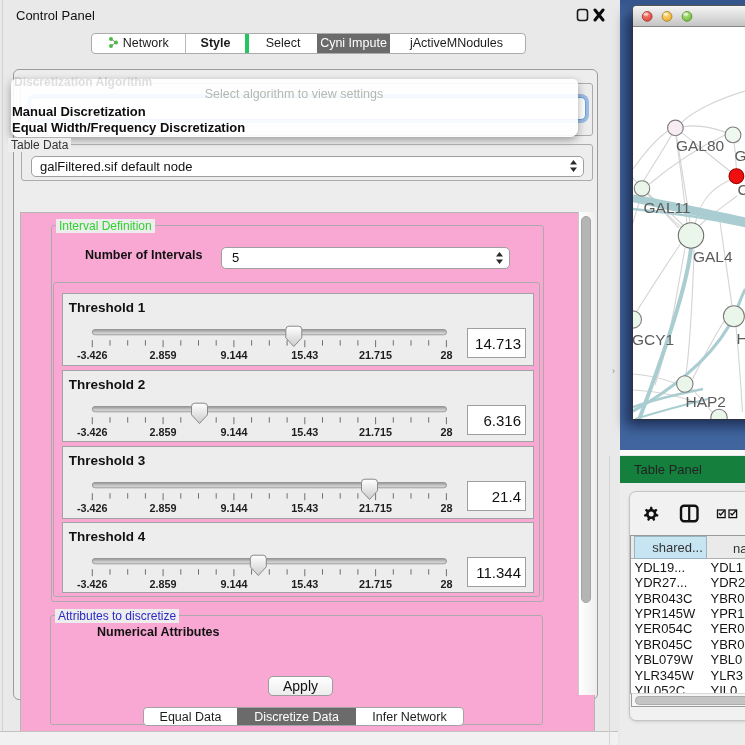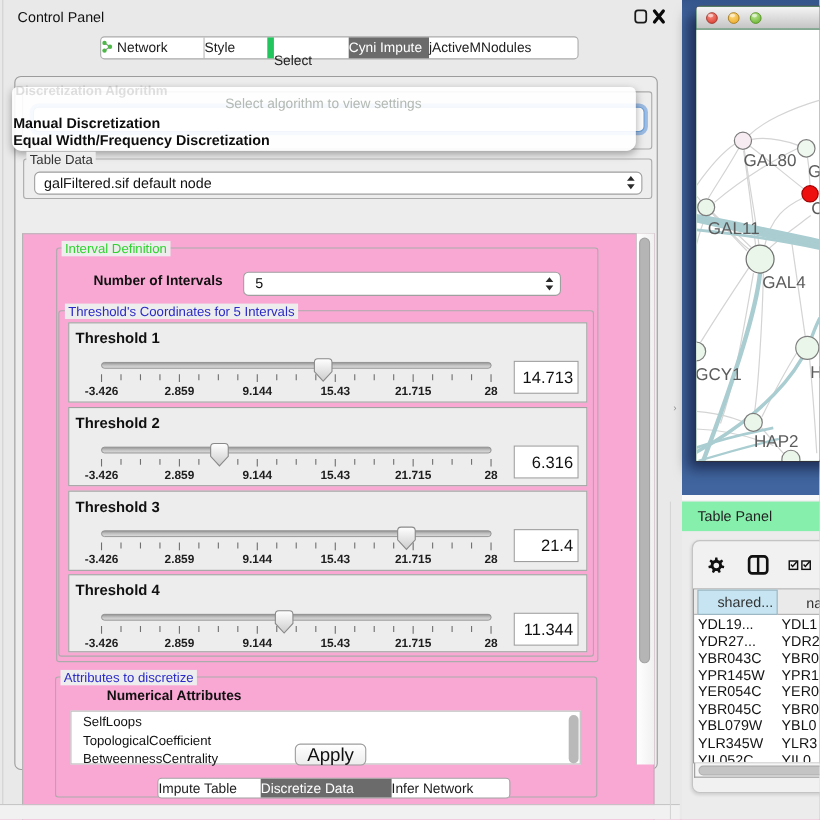--- a/index.html
+++ b/index.html
@@ -8,21 +8,21 @@
 .grouptitle { position:absolute; font-size:12px; color:#333; background:#ededed; padding:0 3px; }
 .combo { position:absolute; background:#fff; border:1px solid #9f9f9f; border-radius:5px;
   font-size:13px; color:#111; }
 .combo .arrows { position:absolute; right:5px; top:50%; transform:translateY(-50%); }
 .thrbox { position:absolute; left:61.7px; width:472px; height:73px;
   border:1px solid #a2a2a2; background:#ededed; }
 .thrtitle { position:absolute; left:6px; top:6px; font-size:13.5px; font-weight:bold; color:#111; }
 .valbox { position:absolute; left:404.3px; top:34px; width:59px; height:30px;
   background:#fff; border:1px solid #9e9e9e; font-size:15px; color:#111;
   text-align:right; line-height:29px; padding-right:4px; }
-.seg { display:inline-block; height:100%; color:#1c1c1c; vertical-align:top; }
+.seg { display:inline-block; height:100%; text-align:center; color:#1c1c1c; vertical-align:top; }
 .trow { position:absolute; left:0; width:745px; height:15.4px; font-size:13px; color:#151515; }
 .trow .c1 { position:absolute; left:634.5px; }
 .trow .c2 { position:absolute; left:710.5px; }
 </style></head><body>
 <svg width="0" height="0" style="position:absolute">
     <defs>
 <linearGradient id="trackg" x1="0" y1="0" x2="0" y2="1">
 <stop offset="0" stop-color="#929292"></stop>
         <stop offset="0.5" stop-color="#c3c3c3"></stop>
         <stop offset="1" stop-color="#dedede"></stop>
@@ -54,49 +54,48 @@
 <path d="M19,2 L27,12 M27,2 L19,12" stroke="#0a0a0a" stroke-width="3" stroke-linecap="round"></path>
 </svg>
 
 <div class="abs" style="left:91px;top:33px;width:435px;height:21px;background:#fff;border:1px solid #ababab;border-radius:4px;font-size:12.5px;line-height:19px;white-space:nowrap;">
   <div class="seg" style="width:94px;border-right:1px solid #b9b9b9;"><svg width="11" height="13" viewBox="0 0 11 13" style="vertical-align:-2px">
         <line x1="3" y1="3" x2="8" y2="6.5" stroke="#8a8a8a"></line>
         <line x1="3" y1="10" x2="8" y2="6.5" stroke="#8a8a8a"></line>
         <circle cx="3" cy="3" r="2" fill="#4db848"></circle>
         <circle cx="3" cy="10" r="2" fill="#4db848"></circle>
         <circle cx="8" cy="6.5" r="2" fill="#4db848"></circle>
-      </svg> Network</div><div class="seg" style="width:63px;border-right:6px solid #22c55e;">Style</div><div class="seg" style="width:68px;margin-top:12px;">Select</div><div class="seg" style="width:73px;background:#6b6b6b;color:#fff;">Cyni Impute</div><div class="seg" style="width:133px;">jActiveMNodules</div>
+      </svg> Network</div><div class="seg" style="width:63px;border-right:4px solid #22c55e;font-weight:bold;">Style</div><div class="seg" style="width:68px;">Select</div><div class="seg" style="width:73px;background:#6b6b6b;color:#fff;">Cyni Impute</div><div class="seg" style="width:133px;">jActiveMNodules</div>
 </div>
 
 <div class="abs" style="left:13px;top:68.5px;width:584.5px;height:631.5px;background:#ededed;border:1px solid #9c9c9c;border-radius:6px;"></div>
 
 <div class="groupbox" style="left:20px;top:83px;width:573px;height:53px;"></div>
 <div class="combo" style="left:30px;top:96.5px;width:556px;height:23px;border-color:#6b9fd8;box-shadow:0 0 0 3px rgba(110,160,220,0.65);"></div>
 
 <div class="abs" style="left:11px;top:79px;width:567px;height:57.5px;background:rgba(255,255,255,0.91);border-radius:5px 5px 8px 8px;box-shadow:0 3px 8px rgba(0,0,0,0.35);"></div>
 <div class="abs" style="left:14px;top:74.5px;font-size:12px;font-weight:bold;color:rgba(45,45,45,0.15);">Discretization Algorithm</div>
 <div class="abs" style="left:180px;top:87px;width:228px;text-align:center;font-size:12.5px;color:#b3b9b3;">Select algorithm to view settings</div>
 <div class="abs" style="left:12px;top:103.5px;font-size:13px;font-weight:bold;color:#0d0d0d;">Manual Discretization</div>
 <div class="abs" style="left:12px;top:119.5px;font-size:13px;color:#0d0d0d;font-weight:bold;">Equal Width/Frequency Discretization</div>
 
 <div class="groupbox" style="left:20.8px;top:144px;width:572px;height:37px;"></div>
-<div class="grouptitle" style="left:24px;top:137.5px;">Table Data</div>
+<div class="grouptitle" style="left:8px;top:137.5px;">Table Data</div>
 <div class="combo" style="left:31px;top:155.5px;width:553px;height:21.5px;line-height:20px;padding-left:8px;">galFiltered.sif default node<svg class="arrows" width="9" height="14" viewBox="0 0 9 14">
       <path d="M4.5,1 L8,5.4 L1,5.4 Z M4.5,13 L8,8.6 L1,8.6 Z" fill="#2b2b2b"></path>
     </svg></div>
 
 <div class="abs" style="left:20px;top:183.5px;width:575px;height:618px;box-shadow:inset 0 0 0 1px #b5b5b5;background:#f9a8d4;overflow:hidden;margin-top:28px;">
   <div class="groupbox" style="left:31.4px;top:13.5px;width:492.6px;height:376.5px;"></div>
   <div class="grouptitle" style="left:36px;top:7px;color:#2fd32f;">Interval Definition</div>
   <div class="abs" style="left:65px;top:36.5px;font-size:12.5px;font-weight:bold;color:#111;">Number of Intervals</div>
   <div class="combo" style="left:201px;top:35px;width:289px;height:22px;line-height:20px;padding-left:10px;">5<svg class="arrows" width="9" height="14" viewBox="0 0 9 14">
         <path d="M4.5,1 L8,5.4 L1,5.4 Z M4.5,13 L8,8.6 L1,8.6 Z" fill="#2b2b2b"></path>
       </svg></div>
   <div class="groupbox" style="left:33px;top:70.5px;width:487px;height:315px;"></div>
-  <div class="grouptitle" style="left:39px;top:64px;color:#2a2ac8;">Threshold's Coordinates for 5 Intervals</div>
   <div style="position:absolute;left:-20px;top:-183.5px;width:745px;height:880px;">
 <div class="thrbox" style="top:265px;height:72.9px">
 <div class="thrtitle">Threshold 1</div>
 <svg width="472" height="73" viewBox="0 0 472 73" style="position:absolute;left:-1px;top:-1px">
           <rect x="30.3" y="36.5" width="354.2" height="5.3" rx="2.65" fill="url(#trackg)" stroke="#8d8d8d" stroke-width="0.8"></rect>
           <line x1="30.3" y1="47.2" x2="30.3" y2="54.2" stroke="#6f6f6f" stroke-width="1"></line>
           <line x1="48.0" y1="47.2" x2="48.0" y2="52.6" stroke="#6f6f6f" stroke-width="1"></line>
           <line x1="65.7" y1="47.2" x2="65.7" y2="52.6" stroke="#6f6f6f" stroke-width="1"></line>
           <line x1="83.4" y1="47.2" x2="83.4" y2="52.6" stroke="#6f6f6f" stroke-width="1"></line>
           <line x1="101.1" y1="47.2" x2="101.1" y2="54.2" stroke="#6f6f6f" stroke-width="1"></line>
@@ -228,35 +227,29 @@
           <text x="313.6" y="65.8" font-size="10.8" font-weight="bold" fill="#1d1d1d" text-anchor="middle">21.715</text>
           <text x="384.4" y="65.8" font-size="10.8" font-weight="bold" fill="#1d1d1d" text-anchor="middle">28</text>
           <path d="M188.3,36.6 Q188.3,33.2 191.5,33.2 L201.1,33.2 Q204.3,33.2 204.3,36.6 L204.3,44.8 L196.3,53.5 L188.3,44.8 Z" fill="url(#thumbg)" stroke="#898989" stroke-width="1"></path>
         </svg>
 <div class="valbox">11.344</div>
 </div>
   </div>
   <div class="groupbox" style="left:29.7px;top:403.5px;width:493px;height:110px;"></div>
   <div class="grouptitle" style="left:35px;top:397px;color:#2a2ac8;">Attributes to discretize</div>
   <div class="abs" style="left:40px;top:413.5px;font-size:12.5px;font-weight:bold;color:#111;padding-left:37px;">Numerical Attributes</div>
-  <div class="abs" style="left:44px;top:434.5px;width:464px;height:49px;background:#fff;border:1px solid #bdbdbd;font-size:12px;color:#111;">
-    <div style="position:absolute;left:10.5px;top:2px;">SelfLoops</div>
-    <div style="position:absolute;left:10.5px;top:19px;">TopologicalCoefficient</div>
-    <div style="position:absolute;left:10.5px;top:36px;">BetweennessCentrality</div>
-    <div style="position:absolute;right:1px;top:3px;width:9px;height:44px;background:#b9b9b9;border-radius:4.5px;"></div>
-  </div>
   <div style="position:absolute;right:0;top:0;width:17.3px;height:483.5px;background:linear-gradient(to right,#ffffff,#f0f0f0);border-left:1px solid #c9c9c9;">
     <div style="position:absolute;left:2px;top:4px;width:10.5px;height:387px;background:#b5b5b5;border:1px solid #a3a3a3;border-radius:5.5px;"></div>
   </div>
 </div>
 
-<div class="abs" style="left:268px;top:675.5px;width:65px;height:20.5px;background:linear-gradient(#ffffff,#ececec);border:1px solid #9d9d9d;border-radius:5px;text-align:center;font-size:17px;line-height:19px;color:#111;">Apply</div>
+<div class="abs" style="left:268px;top:675.5px;width:65px;height:20.5px;background:linear-gradient(#ffffff,#ececec);border:1px solid #9d9d9d;border-radius:5px;text-align:center;font-size:14px;line-height:19px;color:#111;">Apply</div>
 
 <div class="abs" style="left:143px;top:706.5px;width:321px;height:19.5px;background:#fff;border:1px solid #a2a2a2;border-radius:4px;font-size:12.5px;line-height:18px;white-space:nowrap;">
-<div class="seg" style="width:93px;">Impute Table</div><div class="seg" style="width:119px;background:#6b6b6b;color:#fff;">Discretize Data</div><div class="seg" style="width:107px;">Infer Network</div>
+<div class="seg" style="width:93px;">Equal Data</div><div class="seg" style="width:119px;background:#6b6b6b;color:#fff;">Discretize Data</div><div class="seg" style="width:107px;">Infer Network</div>
 </div>
 
 <div class="abs" style="left:0;top:731.2px;width:618px;height:1px;background:#c2c2c2;"></div>
 <div class="abs" style="left:0;top:732.2px;width:618px;height:12.8px;background:#f1f1f1;"></div>
 
 <div class="abs" style="left:620.4px;top:0;width:124.6px;height:450px;background:linear-gradient(180deg,#35568d 0,#40659f 14px);"></div>
 <div class="abs" style="left:620.4px;top:449.6px;width:124.6px;height:5.9px;background:#fafafa;"></div>
 
 <div class="abs" style="left:632.6px;top:5.9px;width:132px;height:413.6px;box-shadow:-7px 7px 13px rgba(0,0,25,0.55),0 0 0 1px #5c5c5c;border-radius:4px 4px 0 0;background:#15803d;">
   <div style="position:absolute;left:0;top:0;width:100%;height:21.6px;background:linear-gradient(#f5f5f5,#c4c4c4);border-bottom:1px solid #868686;border-radius:3px 3px 0 0;"></div>
@@ -326,21 +319,21 @@
 <text x="-1" y="318">GCY1</text>
 <text x="103.5" y="316.7">H</text>
 <text x="52.5" y="379.8">HAP2</text>
 </g>
 </svg>
     </div>
 </div>
 
 <div class="abs" style="left:612px;top:366px;font-size:9px;color:#8a8a8a;">›</div>
 
-<div class="abs" style="left:620.4px;top:455.5px;width:124.6px;height:27.2px;background:#86efac;">
+<div class="abs" style="left:620.4px;top:455.5px;width:124.6px;height:27.2px;background:#15803d;">
   <div style="position:absolute;left:13.6px;top:6px;font-size:13px;color:#222;">Table Panel</div>
 </div>
 <div class="abs" style="left:620.4px;top:482.7px;width:124.6px;height:262.3px;background:#ececec;"></div>
 <div class="abs" style="left:608.5px;top:455.5px;width:1px;height:289.5px;background:#d5d5d5;"></div>
 
 <div class="abs" style="left:629px;top:491px;width:122px;height:229.7px;background:#f1f1f1;border:1px solid #c4c4c4;border-radius:7px;box-shadow:0 1px 3px rgba(0,0,0,0.12);"></div>
 <svg class="abs" style="left:640px;top:503px" width="100" height="22" viewBox="0 0 100 22">
   <g fill="#111">
     <path d="M10.22,3.77 L12.18,3.77 L12.54,5.98 L14.29,6.82 L16.24,5.72 L17.47,7.26 L15.96,8.91 L16.40,10.81 L18.47,11.65 L18.03,13.57 L15.80,13.42 L14.59,14.95 L15.22,17.09 L13.46,17.94 L12.17,16.11 L10.23,16.11 L8.94,17.94 L7.18,17.09 L7.81,14.95 L6.60,13.42 L4.37,13.57 L3.93,11.65 L6.00,10.81 L6.44,8.91 L4.93,7.26 L6.16,5.72 L8.11,6.82 L9.86,5.98 Z"></path>
     <circle cx="11.2" cy="11" r="2.5" fill="#f1f1f1"></circle>

